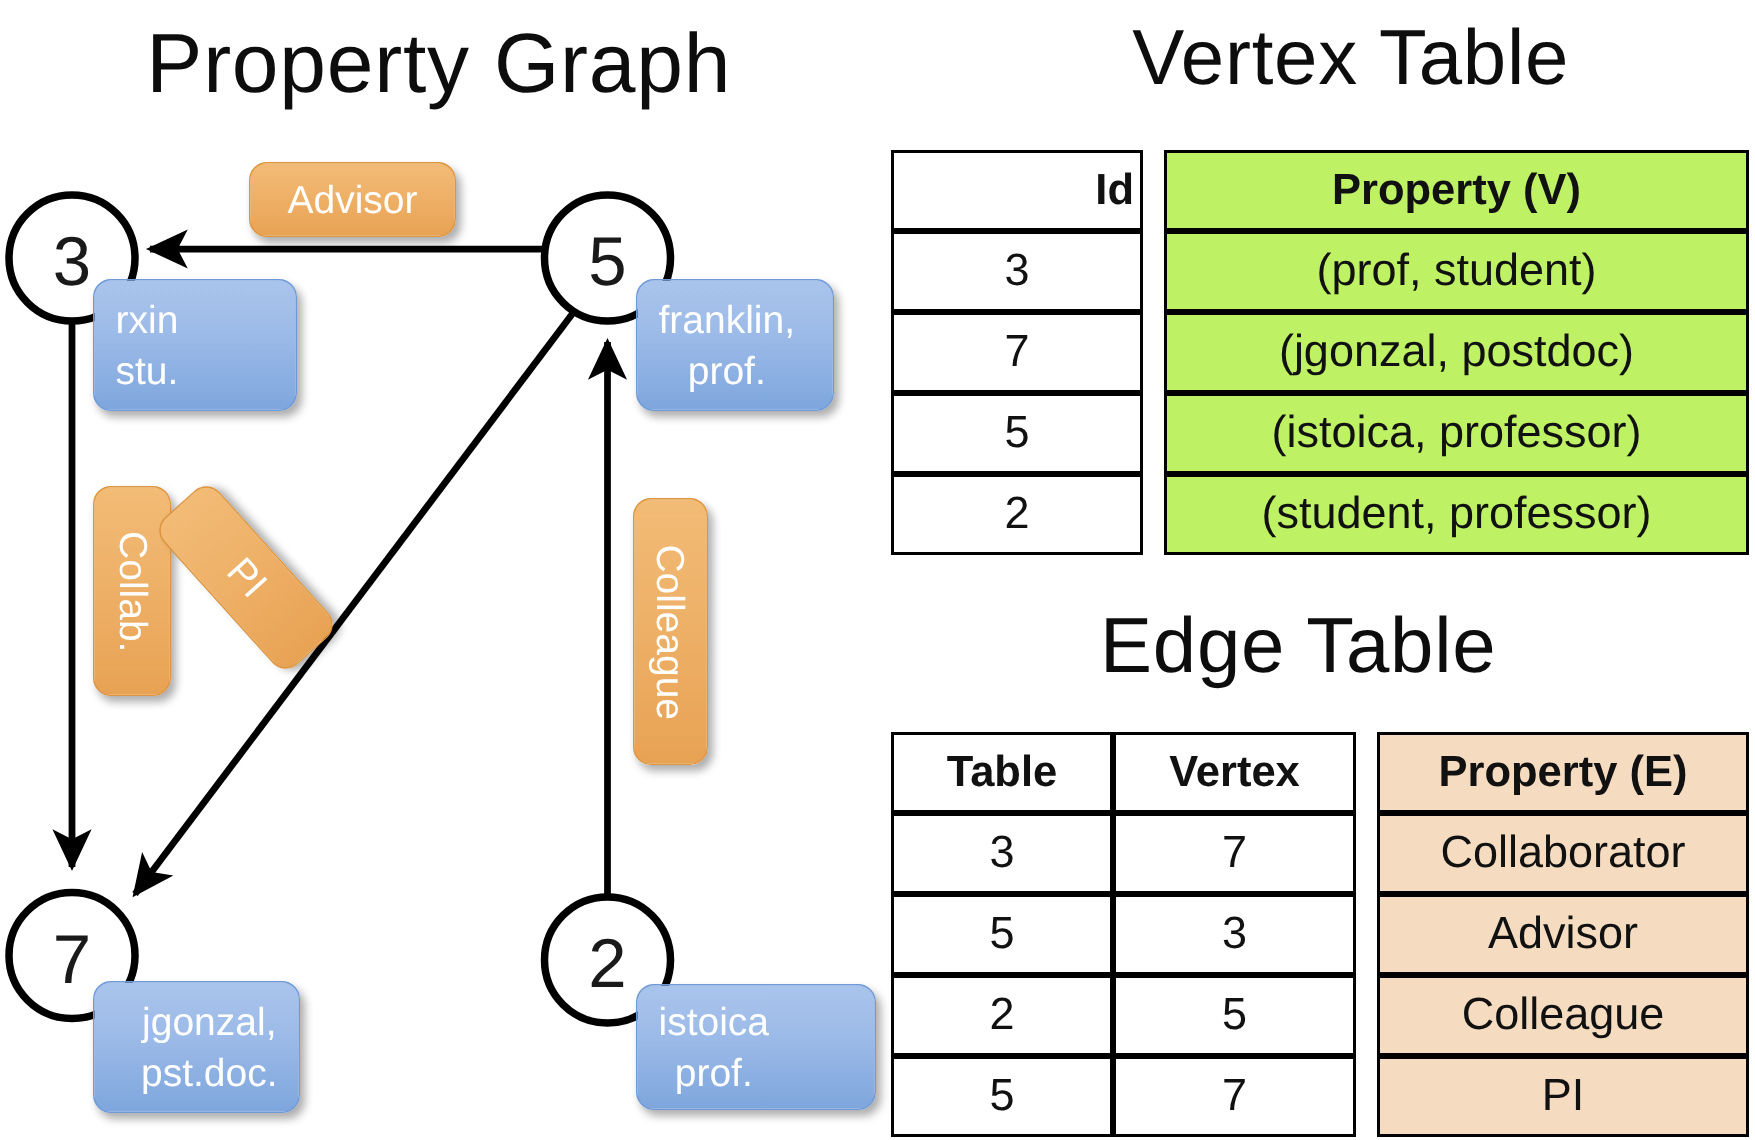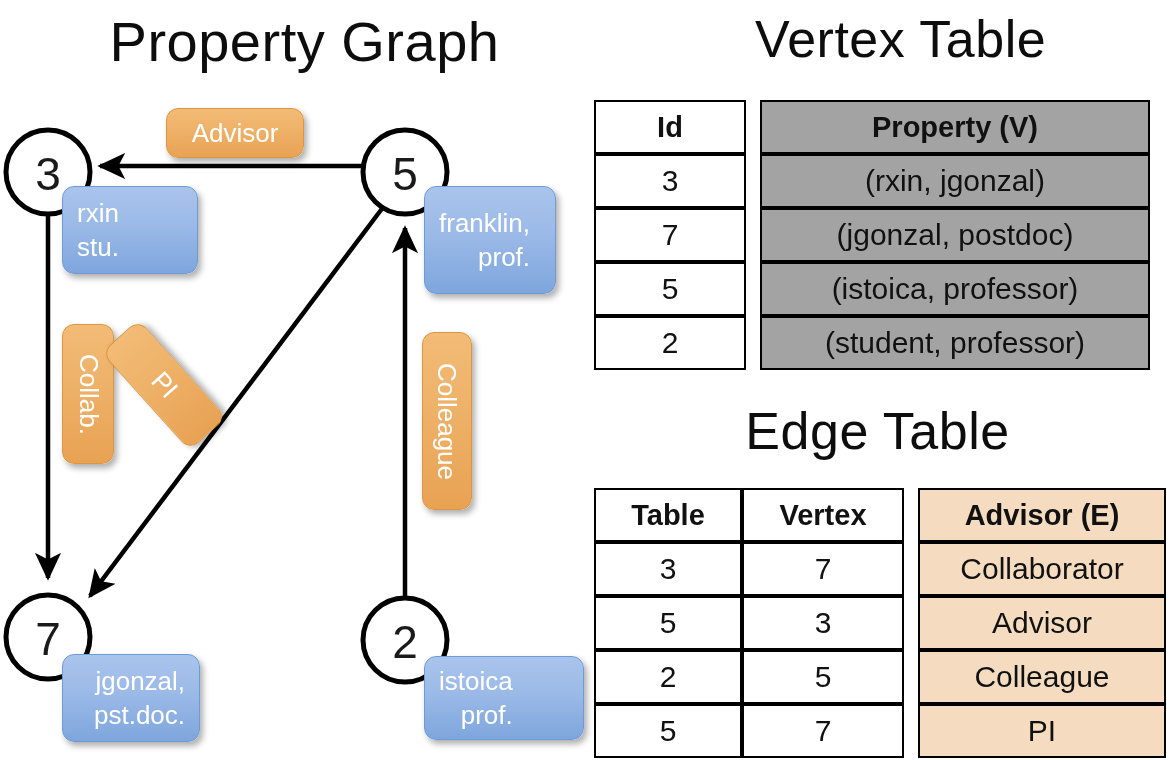--- a/index.html
+++ b/index.html
@@ -12,23 +12,23 @@
   
   .title{
     position:absolute;
     font-family:"Liberation Sans","DejaVu Sans",sans-serif;
     font-weight:300;
     letter-spacing:.5px;
     color:#0d0d0d;
     white-space:nowrap;
     text-align:center;
   }
-  #graph-title{left:0;top:8px;width:585px;font-size:56px;line-height:68px;padding-left:12px;}
+  #graph-title{left:0;top:8px;width:585px;font-size:56px;line-height:68px;}
   #vertex-title{left:608px;top:4px;width:585px;font-size:52px;line-height:70px;}
-  #edge-title{left:585px;top:398px;width:585px;font-size:52px;line-height:66px;}
+  #edge-title{left:573px;top:398px;width:585px;font-size:52px;line-height:66px;}
 
   
   #graph-svg{position:absolute;left:0;top:0;width:585px;height:760px;}
 
   .node-circle{fill:#ffffff;stroke:#000000;stroke-width:5;}
   .node-label{
     font-family:"Liberation Sans","DejaVu Sans",sans-serif;
     font-weight:300;font-size:46px;fill:#1a1a1a;
     text-anchor:middle;dominant-baseline:central;
   }
@@ -47,21 +47,21 @@
     box-shadow:3px 4px 6px rgba(0,0,0,.32);
     box-sizing:border-box;
     text-align:center;
   }
   .chip.blue{
     background:linear-gradient(to bottom,#a9c4ec 0%,#9dbbe8 40%,#7ea6dd 100%);
     border:1px solid #6f9ad6;
     font-size:26px;line-height:34px;
     padding:6px 0 6px 14px;
     justify-content:flex-start;
-    text-align:right;
+    text-align:center;
   }
   .chip.orange{
     background:linear-gradient(to bottom,#f2bb76 0%,#eeb168 45%,#e8a254 100%);
     border:1px solid #dd9540;
     font-size:26px;
   }
   .chip .chiptext{display:block;}
   .vert .chiptext{
     transform:rotate(90deg);
     transform-origin:center center;
@@ -76,21 +76,21 @@
     vertical-align:middle;
     font-family:"Liberation Sans","DejaVu Sans",sans-serif;
     font-weight:300;
     font-size:30px;
     height:54px;
     padding:0 4px;
     background:#ffffff;
     box-sizing:border-box;
   }
   .tbl td.hdr{font-weight:700;font-size:29px;}
-  .tbl td.fillV{background:#a3a3a3;}
+  .tbl td.fillV{background:#bef264;}
   .tbl td.fillE{background:#f5dcc0;}
   .spacer{border:none !important;background:transparent !important;width:14px;padding:0 !important;}
 
   #vertex-table{left:594px;top:100px;}
   #edge-table{left:594px;top:488px;}
 </style>
 </head>
 <body>
 
 <div class="title" id="graph-title">Property Graph</div>
@@ -130,21 +130,21 @@
   </g>
 </svg>
 
 <div class="chip blue" style="left:62px;top:186px;width:136px;height:88px;">
   <div>
     <span class="chiptext">rxin</span>
     <span class="chiptext">stu.</span>
   </div>
 </div>
 
-<div class="chip blue" style="left:424px;top:186px;width:132px;height:108px;">
+<div class="chip blue" style="left:424px;top:186px;width:132px;height:88px;">
   <div>
     <span class="chiptext">franklin,</span>
     <span class="chiptext">prof.</span>
   </div>
 </div>
 
 <div class="chip blue" style="left:62px;top:654px;width:138px;height:88px;padding-left:31px;">
   <div>
     <span class="chiptext">jgonzal,</span>
     <span class="chiptext">pst.doc.</span>
@@ -170,28 +170,28 @@
   <span class="chiptext">PI</span>
 </div>
 
 <div class="chip orange vert" style="left:422px;top:332px;width:50px;height:178px;">
   <span class="chiptext">Colleague</span>
 </div>
 
 <table class="tbl" id="vertex-table">
   <tbody>
       <tr>
-    <td class="hdr" style="width:152px;">Id</td>
+    <td class="hdr" style="width:168px;text-align:right;">Id</td>
     <td class="spacer"></td>
     <td class="hdr fillV" style="width:390px;">Property (V)</td>
   </tr>
   <tr>
     <td>3</td>
     <td class="spacer"></td>
-    <td class="fillV">(rxin, jgonzal)</td>
+    <td class="fillV">(prof, student)</td>
   </tr>
   <tr>
     <td>7</td>
     <td class="spacer"></td>
     <td class="fillV">(jgonzal, postdoc)</td>
   </tr>
   <tr>
     <td>5</td>
     <td class="spacer"></td>
     <td class="fillV">(istoica, professor)</td>
@@ -203,21 +203,21 @@
   </tr>
 </tbody>
   </table>
 
 <table class="tbl" id="edge-table">
   <tbody>
       <tr>
     <td class="hdr" style="width:148px;">Table</td>
     <td class="hdr" style="width:162px;">Vertex</td>
     <td class="spacer"></td>
-    <td class="hdr fillE" style="width:248px;">Advisor (E)</td>
+    <td class="hdr fillE" style="width:248px;">Property (E)</td>
   </tr>
   <tr>
     <td>3</td>
     <td>7</td>
     <td class="spacer"></td>
     <td class="fillE">Collaborator</td>
   </tr>
   <tr>
     <td>5</td>
     <td>3</td>

